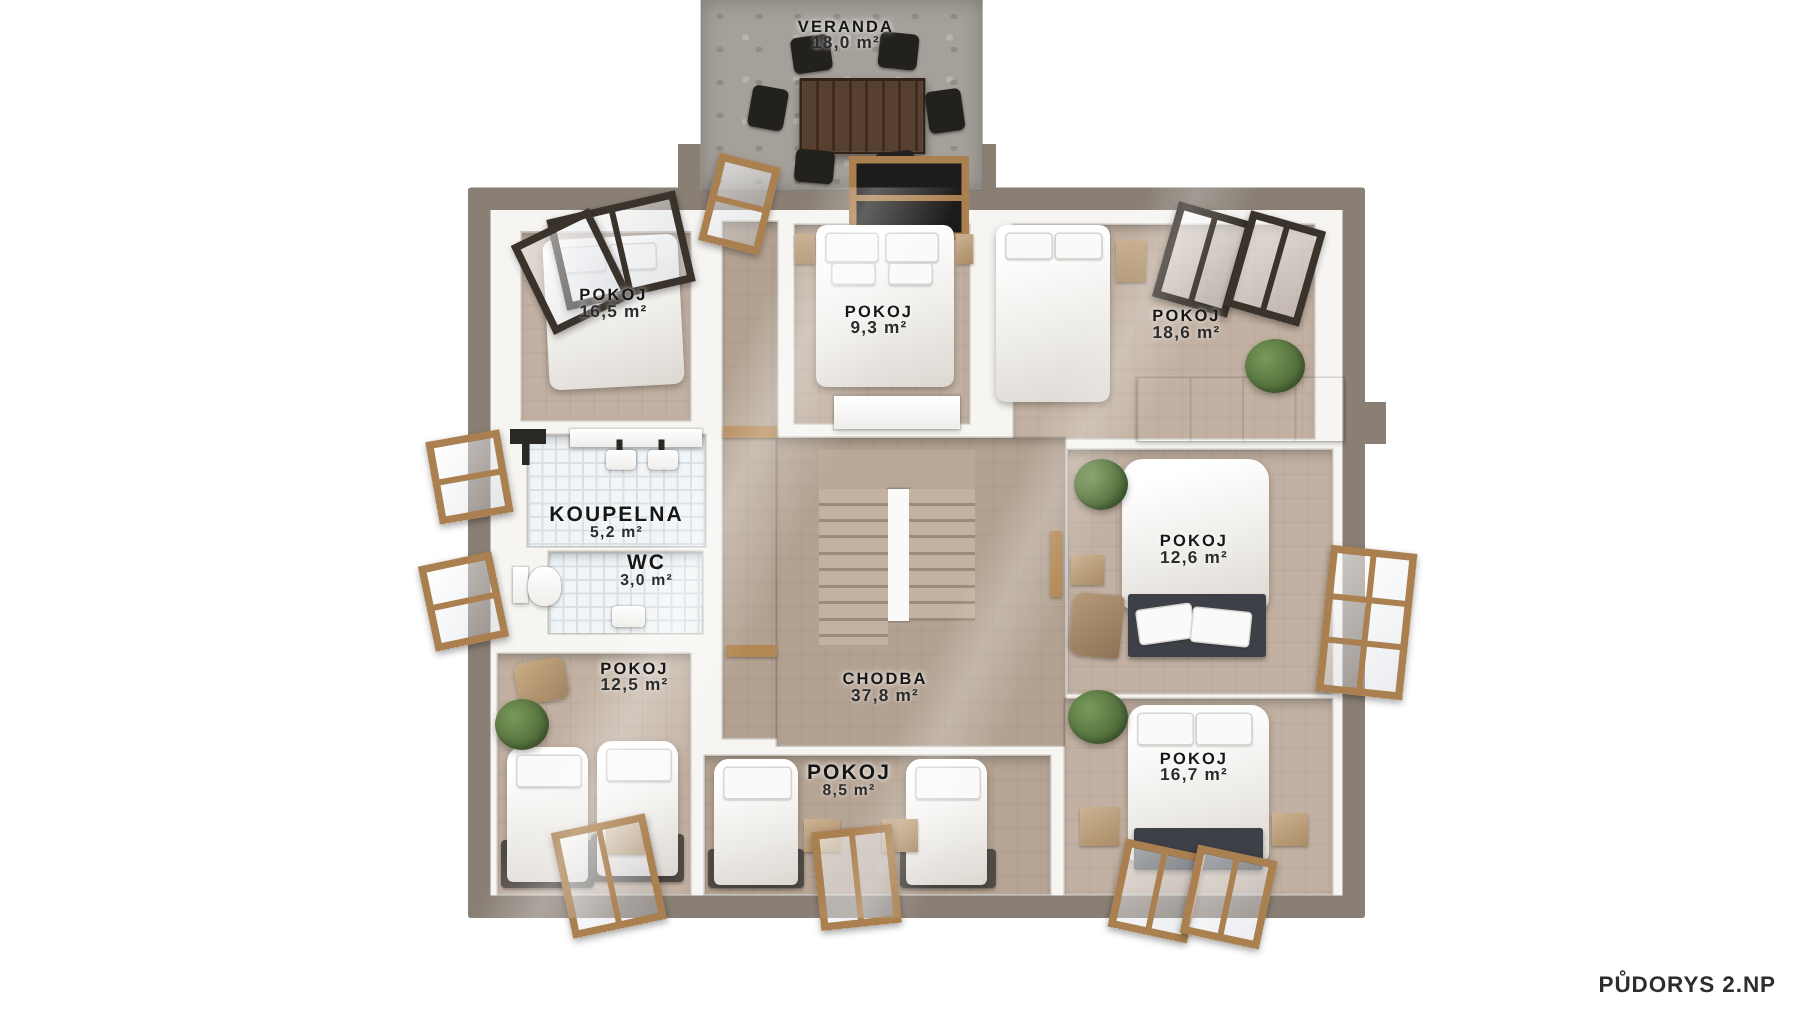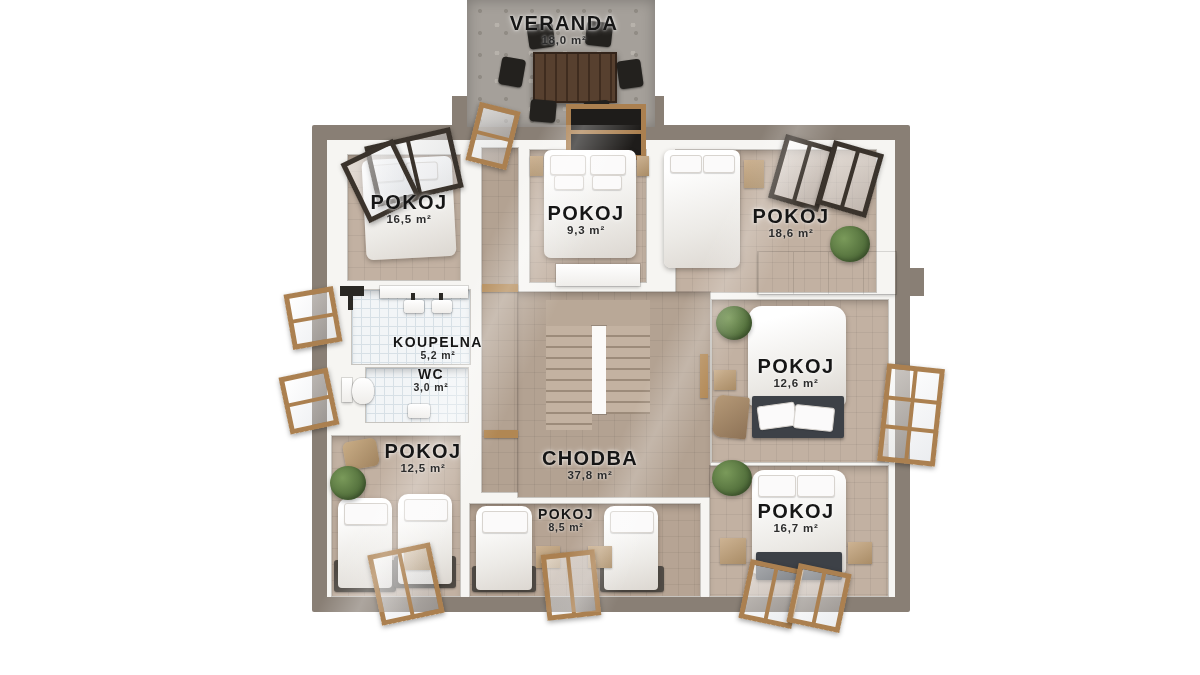--- a/index.html
+++ b/index.html
@@ -59,21 +59,21 @@
                         radial-gradient(#b7b2ab 10%,transparent 11%);
        background-size:26px 22px,34px 28px;background-position:0 0,13px 11px;
        box-shadow:inset 0 0 14px rgba(0,0,0,.25);}
   .vtable{position:absolute;z-index:4;border:2px solid #33241a;
        background:repeating-linear-gradient(90deg,#57402f 0 9px,#3f2c1f 9px 11px);
        box-shadow:0 3px 6px rgba(0,0,0,.45);}
   .balcony-door{position:absolute;z-index:5;border:5px solid #ab8050;background:#1e1c1a;}
 
   
   .rlabel{position:absolute;transform:translateX(-50%);text-align:center;z-index:20;color:#161616;white-space:nowrap;}
-  .rlabel .nm{font-weight:700;letter-spacing:1.4px;font-size:20px;
+  .rlabel .nm{font-weight:700;letter-spacing:1.4px;font-size:11px;
        text-shadow:0 0 3px rgba(255,255,255,.85),0 0 6px rgba(255,255,255,.6);}
   .rlabel .ar{font-weight:600;font-size:11.5px;letter-spacing:.8px;color:#2c2c2c;margin-top:-1px;
        text-shadow:0 0 3px rgba(255,255,255,.85);}
   .rlabel.sm .nm{font-size:14px;} .rlabel.sm .ar{font-size:10.5px;}
 
   .light-overlay{position:absolute;z-index:15;pointer-events:none;
        background:linear-gradient(115deg,rgba(255,255,255,0) 28%,rgba(255,255,255,.30) 33%,
                   rgba(255,255,255,0) 40%,rgba(255,255,255,0) 55%,rgba(255,255,255,.22) 59%,
                   rgba(255,255,255,0) 64%);}
 
@@ -242,21 +242,21 @@
     <div class="ar">16,5 m²</div>
   </div>
   <div class="rlabel" style="left:586px;top:202px;">
     <div class="nm">POKOJ</div>
     <div class="ar">9,3 m²</div>
   </div>
   <div class="rlabel" style="left:791px;top:205px;">
     <div class="nm">POKOJ</div>
     <div class="ar">18,6 m²</div>
   </div>
-  <div class="rlabel sm" style="left:438px;top:334px;">
+  <div class="rlabel sm" style="left:411px;top:334px;">
     <div class="nm">KOUPELNA</div>
     <div class="ar">5,2 m²</div>
   </div>
   <div class="rlabel sm" style="left:431px;top:366px;">
     <div class="nm">WC</div>
     <div class="ar">3,0 m²</div>
   </div>
   <div class="rlabel" style="left:796px;top:355px;">
     <div class="nm">POKOJ</div>
     <div class="ar">12,6 m²</div>
@@ -272,15 +272,16 @@
   <div class="rlabel sm" style="left:566px;top:506px;">
     <div class="nm">POKOJ</div>
     <div class="ar">8,5 m²</div>
   </div>
   <div class="rlabel" style="left:796px;top:500px;">
     <div class="nm">POKOJ</div>
     <div class="ar">16,7 m²</div>
   </div>
 
   <div class="footer">
+    <div class="ftitle">PŮDORYS 2.NP</div>
   </div>
 
 </div>
 
 </body></html>

